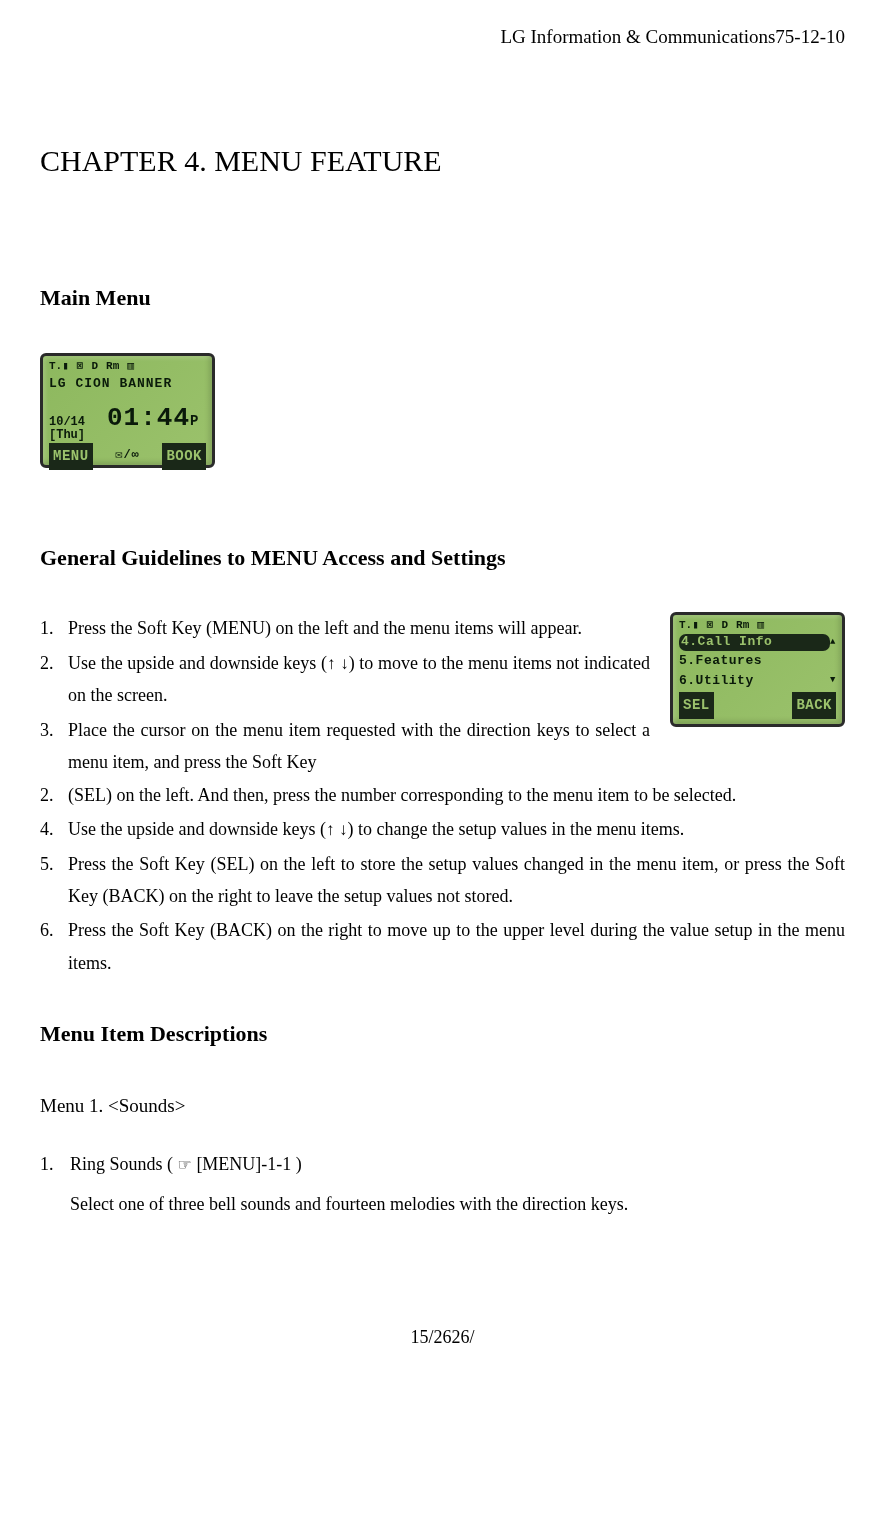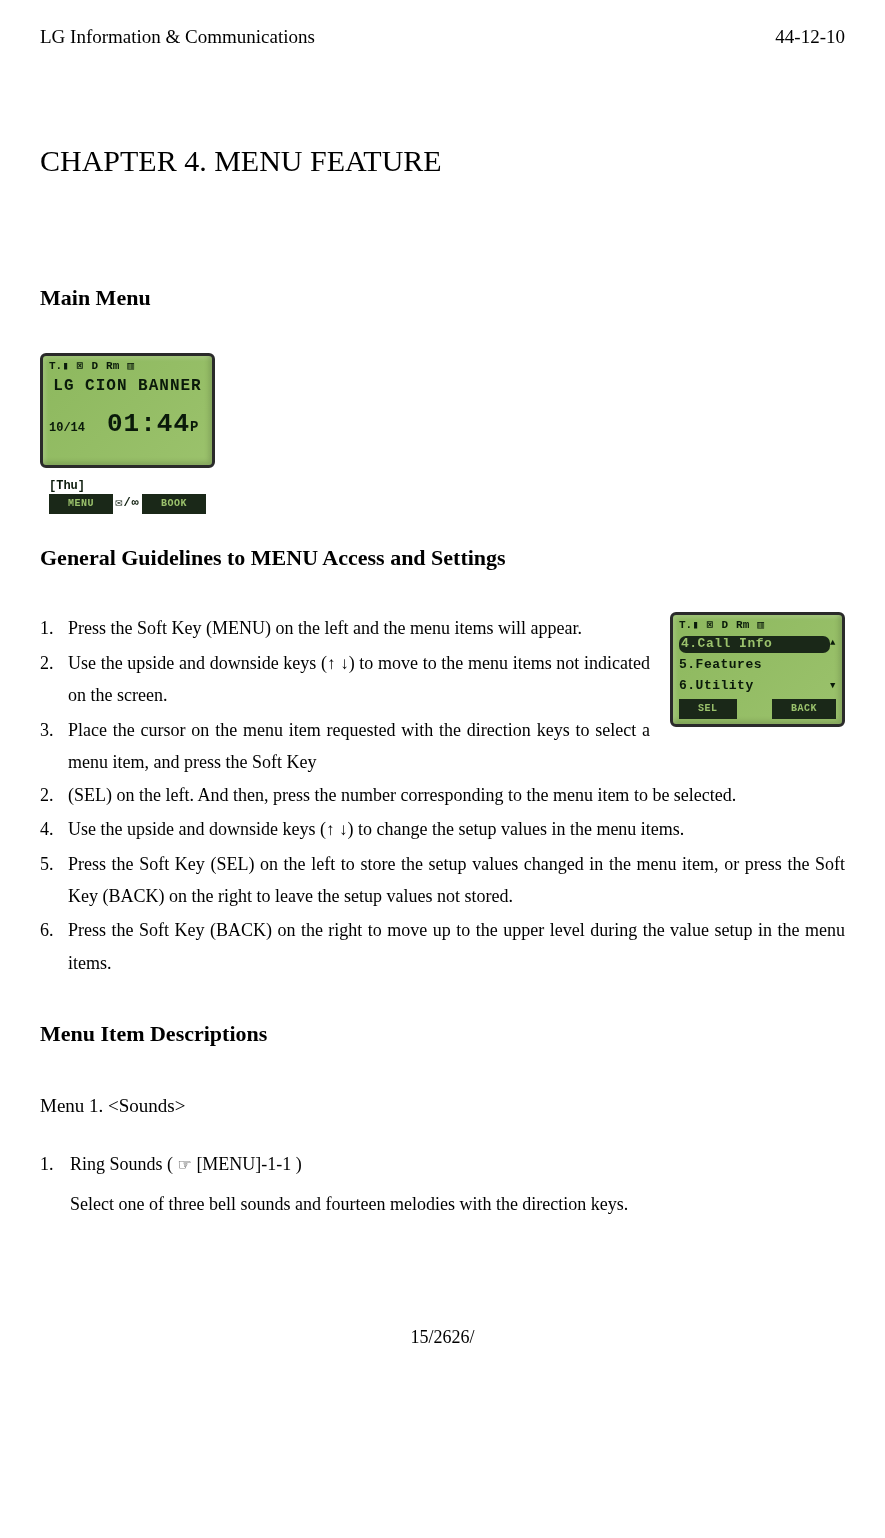--- a/index.html
+++ b/index.html
@@ -12,21 +12,21 @@
       background: #fff;
       color: #000;
       width: 885px;
       margin: 0 auto;
       padding: 20px 40px;
       font-size: 18px;
       line-height: 1.8;
     }
     .header-row {
       display: flex;
-      justify-content: space-between;
+      justify-content: flex-end;
       font-size: 19px;
       margin-bottom: 80px;
     }
     .chapter-title {
       font-size: 30px;
       font-weight: normal;
       margin-bottom: 90px;
     }
     .section-heading {
       font-size: 22px;
@@ -66,36 +66,34 @@
       font-weight: bold;
       letter-spacing: 0px;
       line-height: 1;
       white-space: nowrap;
     }
     .lcd-icons {
       gap: 8px;
       font-size: 11px;
     }
     .lcd-banner {
-      font-size: 16px;
+      font-size: 13px;
       font-weight: bold;
       letter-spacing: 1px;
-      text-align: center;
     }
     .lcd-time-row {
       display: flex;
       align-items: baseline;
     }
     .lcd-date {
       display: flex;
       flex-direction: column;
       font-size: 12px;
       font-weight: bold;
       line-height: 1.1;
-      gap: 45px;
     }
     .lcd-time {
       font-size: 26px;
       font-weight: bold;
       letter-spacing: 1px;
       margin-left: 22px;
     }
     .lcd-time-suffix {
       font-size: 14px;
       font-weight: bold;
@@ -103,22 +101,22 @@
     .lcd-softkeys {
       display: flex;
       justify-content: space-between;
       align-items: center;
       font-size: 11px;
       font-weight: bold;
     }
     .softkey-box {
       background: #1a2818;
       color: #9bc26c;
-      padding: 1px 19px;
-      font-size: 10px;
+      padding: 1px 4px;
+      font-size: 14px;
       letter-spacing: 0.5px;
     }
     .softkey-mid {
       font-size: 12px;
       letter-spacing: 1px;
     }
     .lcd-menu-row {
       font-size: 13px;
       font-weight: bold;
       letter-spacing: 0.5px;
@@ -198,21 +196,21 @@
     }
     .pointing-hand {
       font-size: 16px;
     }
   </style>
 </head>
 <body>
 
 <div class="header-row">
   <span>LG Information &amp; Communications</span>
-  <span>44-12-10</span>
+  <span>75-12-10</span>
 </div>
 
 <h1 class="chapter-title">CHAPTER 4. MENU FEATURE</h1>
 
 <h2 class="section-heading">Main Menu</h2>
 
 <div class="intro-block">
   <div class="lcd-screen">
     <div class="lcd-row lcd-icons">
       <span>T.▮</span>

